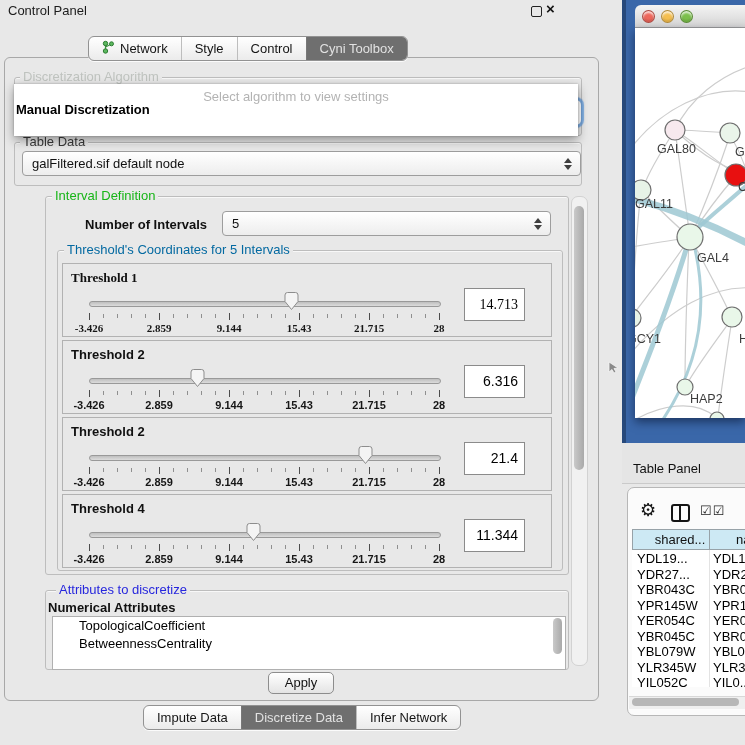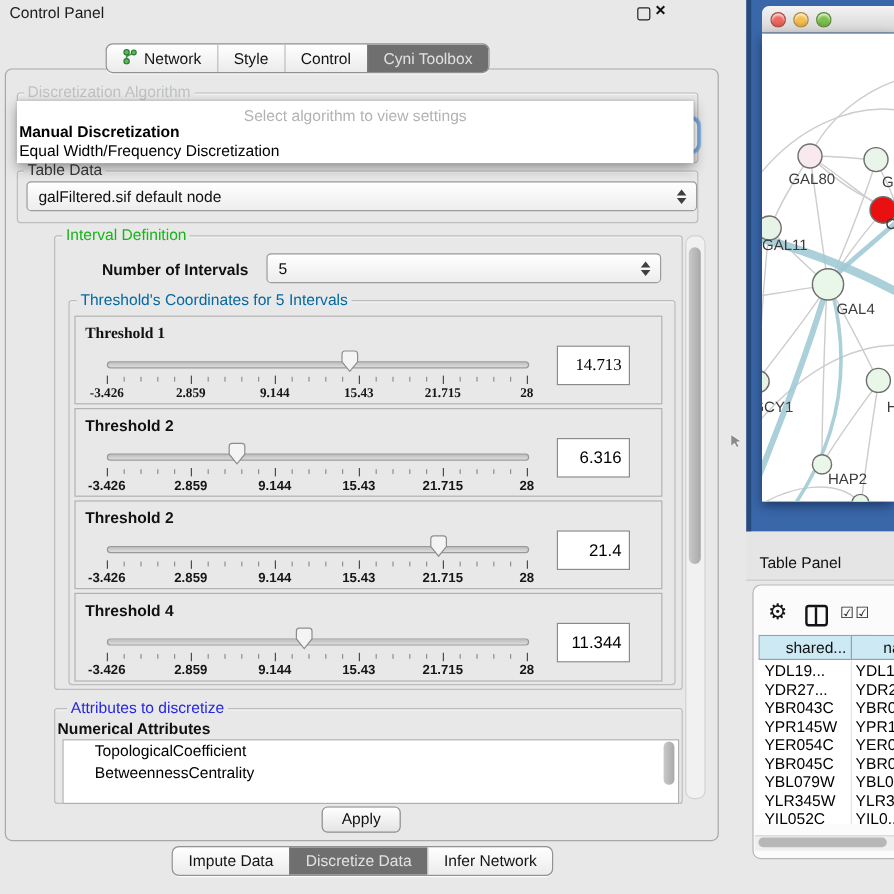--- a/index.html
+++ b/index.html
@@ -110,21 +110,20 @@
     </div>
   </div>
 
 <div class="abs group" style="left:14px;top:77px;width:566px;height:57px"></div>
 <div class="abs gtitle" style="left:20px;top:70px;color:#bfc3bf">Discretization Algorithm</div>
 <div class="abs focus-combo"></div>
 
 <div class="abs popup">
   <div class="abs popup-prompt">Select algorithm to view settings</div>
   <div class="abs popup-opt" style="top:18px;font-weight:700">Manual Discretization</div>
-  <div class="abs popup-opt" style="top:34px">Equal Width/Frequency Discretization</div>
 </div>
 
 <div class="abs group" style="left:14px;top:142px;width:566px;height:42px"></div>
 <div class="abs gtitle" style="left:20px;top:135px;color:#3a3a3a">Table Data</div>
 <div class="abs combo" style="left:22px;top:151px;width:548px;height:23px">
   <span>galFiltered.sif default node</span>
   <span class="stepper">
       <i class="up"></i>
       <i class="dn"></i>
     </span>

